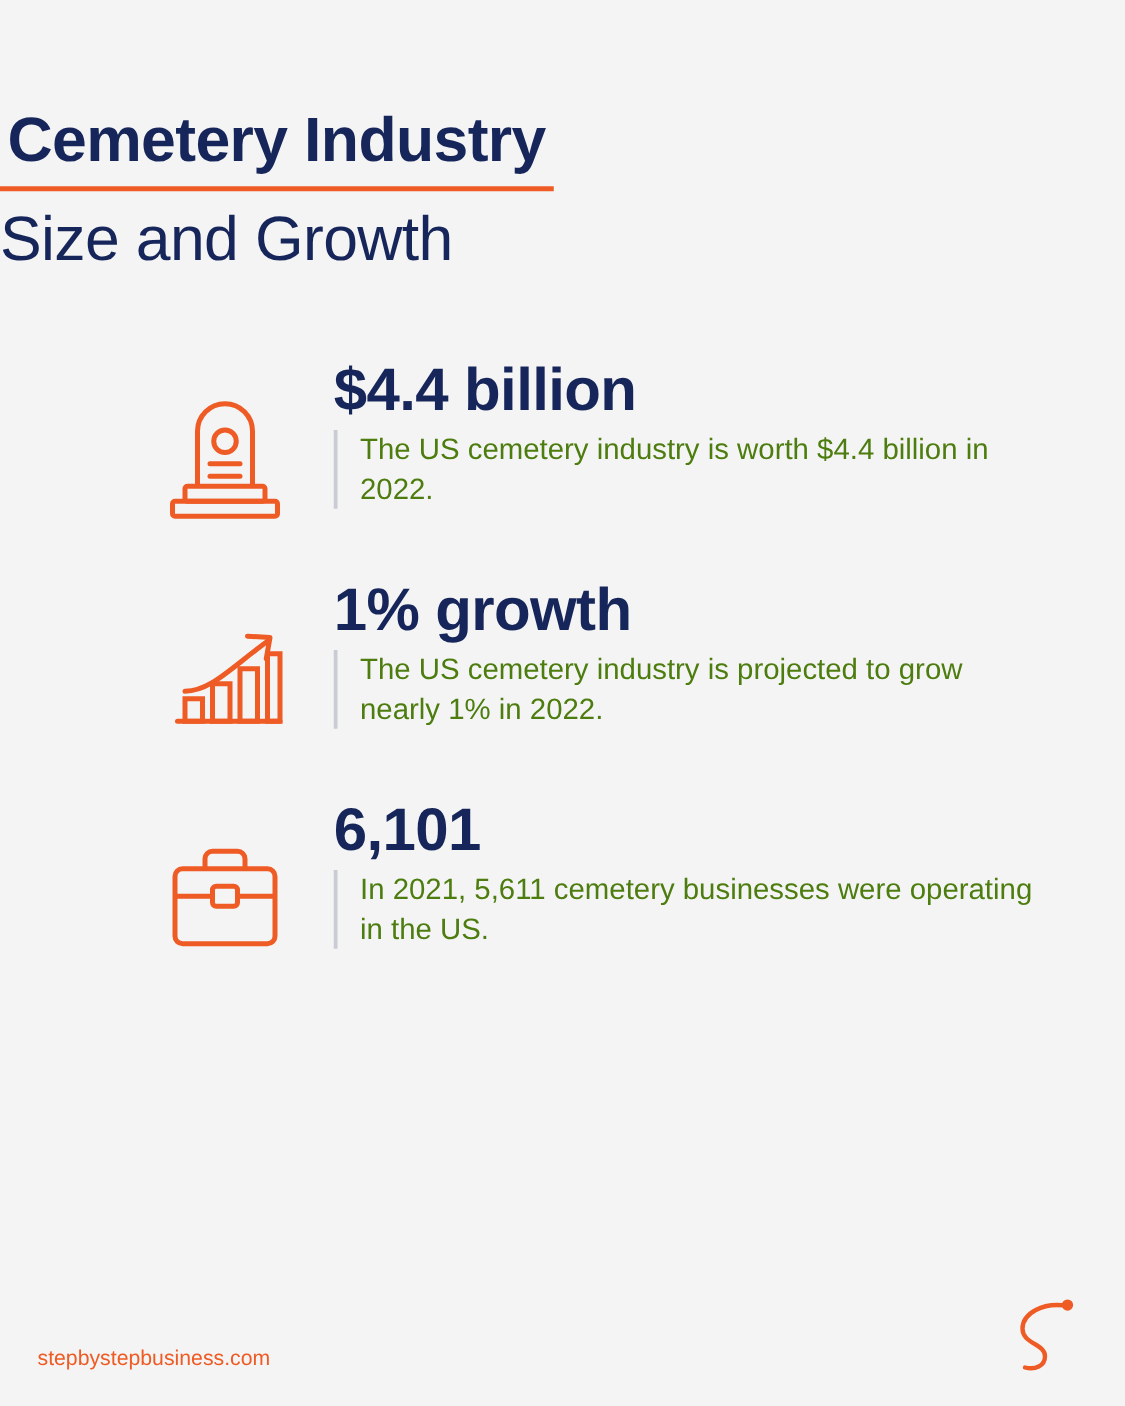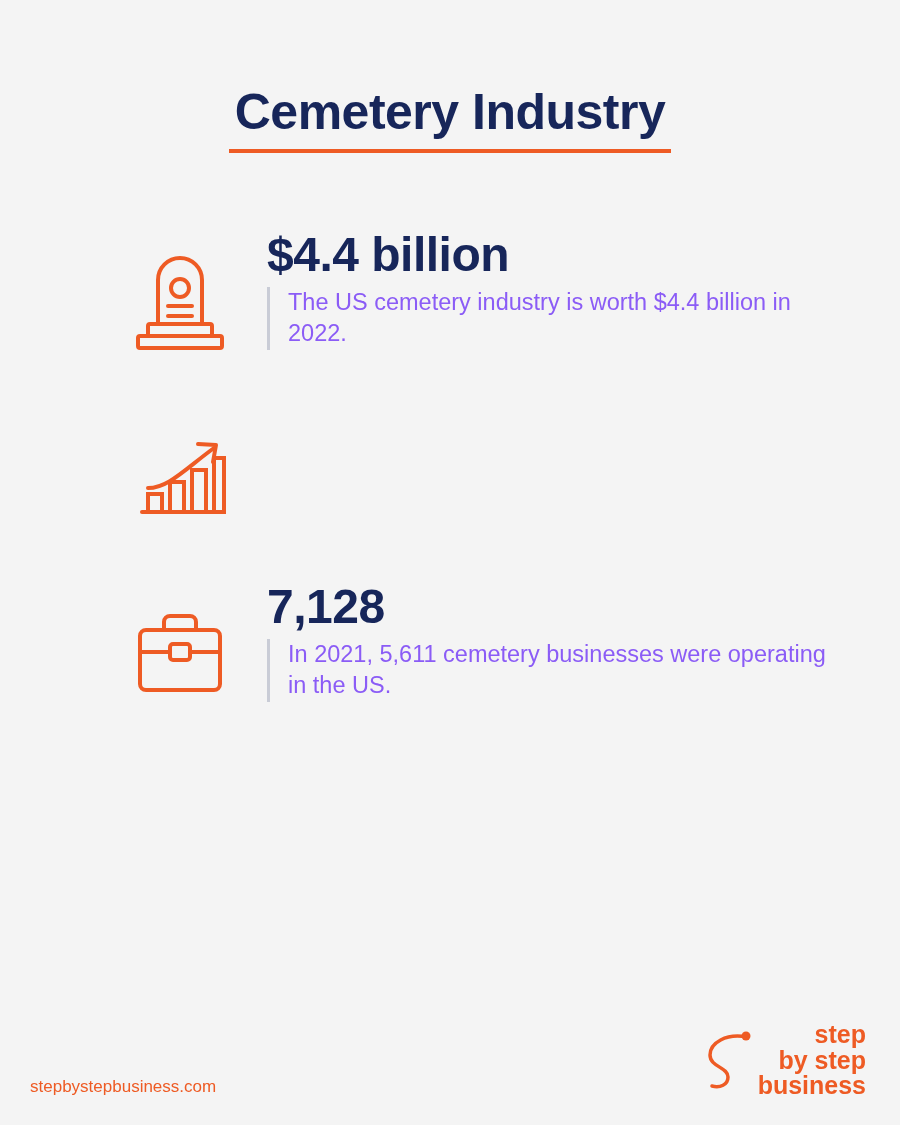--- a/index.html
+++ b/index.html
@@ -11,21 +11,20 @@
     background: #f4f4f4;
     font-family: "Liberation Sans", sans-serif;
     color: #152a5a;
     position: relative;
     overflow: hidden;
   }
 
   
   .title-block {
     padding-top: 86px;
-    text-align: center;
   }
   .title-line1 {
     font-size: 50px;
     font-weight: 700;
     letter-spacing: -0.5px;
     color: #17265a;
     display: inline-block;
     padding: 0 6px 10px 6px;
     border-bottom: 4px solid #ee5b24;
     line-height: 1.05;
@@ -40,21 +39,21 @@
   }
 
   
   .stats {
     margin-top: 66px;
     padding-left: 92px;
     padding-right: 60px;
   }
   .stat-row {
     display: flex;
-    align-items: center;
+    align-items: flex-start;
     margin-bottom: 36px;
     min-height: 140px;
   }
   .stat-icon {
     width: 175px;
     flex: 0 0 175px;
     display: flex;
     align-items: center;
     justify-content: center;
     padding-top: 18px;
@@ -77,21 +76,21 @@
   .stat-rule {
     width: 3px;
     flex: 0 0 3px;
     background: #c9ccd6;
     margin-right: 18px;
     align-self: stretch;
   }
   .stat-desc {
     font-size: 23.5px;
     line-height: 1.33;
-    color: #8b5cf6;
+    color: #4d7c0f;
     font-weight: 400;
     max-width: 560px;
   }
 
   
   .footer-url {
     position: absolute;
     left: 30px;
     bottom: 28px;
     color: #ee5b24;
@@ -115,20 +114,21 @@
     line-height: 1.03;
     text-align: right;
   }
   .logo-text span { display: block; }
 </style>
 </head>
 <body>
 
 <div class="title-block">
   <div class="title-line1">Cemetery Industry</div>
+  <div class="title-line2">Size and Growth</div>
 </div>
 
 <div class="stats">
 
   <div class="stat-row">
     <div class="stat-icon">
       <svg width="120" height="120" viewBox="0 0 120 120" fill="none" stroke="#ee5b24" stroke-width="4">
         <path d="M38 86 V42 a22 22 0 0 1 44 0 V86" stroke-linejoin="round"></path>
         <circle cx="60" cy="50" r="9"></circle>
         <path d="M48 68 H72" stroke-linecap="round"></path>
@@ -151,48 +151,50 @@
       <svg width="120" height="120" viewBox="0 0 120 120" fill="none" stroke="#ee5b24" stroke-width="4">
         <path d="M22 98 H104" stroke-linecap="round"></path>
         <rect x="28" y="80" width="14" height="18"></rect>
         <rect x="50" y="68" width="14" height="30"></rect>
         <rect x="72" y="56" width="14" height="42"></rect>
         <rect x="94" y="44" width="10" height="54"></rect>
         <path d="M28 74 C48 74 64 56 94 34" stroke-linecap="round"></path>
         <path d="M78 30 L96 31 L93 48" stroke-linecap="round" stroke-linejoin="round"></path>
       </svg>
     </div>
+    <div class="stat-body">
+      <div class="stat-value">1% growth</div>
+      <div class="stat-desc-wrap">
+        <div class="stat-rule"></div>
+        <div class="stat-desc">The US cemetery industry is projected to grow nearly 1% in 2022.</div>
+      </div>
+    </div>
   </div>
 
   <div class="stat-row">
     <div class="stat-icon">
       <svg width="120" height="120" viewBox="0 0 120 120" fill="none" stroke="#ee5b24" stroke-width="4">
         <rect x="20" y="40" width="80" height="60" rx="6"></rect>
         <path d="M44 40 V32 a6 6 0 0 1 6-6 h20 a6 6 0 0 1 6 6 v8" stroke-linejoin="round"></path>
         <path d="M20 62 H100"></path>
         <rect x="50" y="54" width="20" height="16" rx="3" fill="#f4f4f4"></rect>
       </svg>
     </div>
     <div class="stat-body">
-      <div class="stat-value">7,128</div>
+      <div class="stat-value">6,101</div>
       <div class="stat-desc-wrap">
         <div class="stat-rule"></div>
         <div class="stat-desc">In 2021, 5,611 cemetery businesses were operating in the US.</div>
       </div>
     </div>
   </div>
 
 
 </div>
 
 <div class="footer-url">stepbystepbusiness.com</div>
 
 <div class="logo">
   <svg class="logo-swoosh" width="46" height="62" viewBox="0 0 46 62" fill="none" stroke="#ee5b24" stroke-width="3.5">
     <path d="M41 8 C20 4 4 14 4 26 C4 38 22 38 22 48 C22 56 14 59 6 57" stroke-linecap="round"></path>
     <circle cx="40" cy="7" r="4.5" fill="#ee5b24" stroke="none"></circle>
   </svg>
-  <div class="logo-text">
-    <span>step</span>
-    <span>by step</span>
-    <span>business</span>
-  </div>
 </div>
 
 </body></html>

